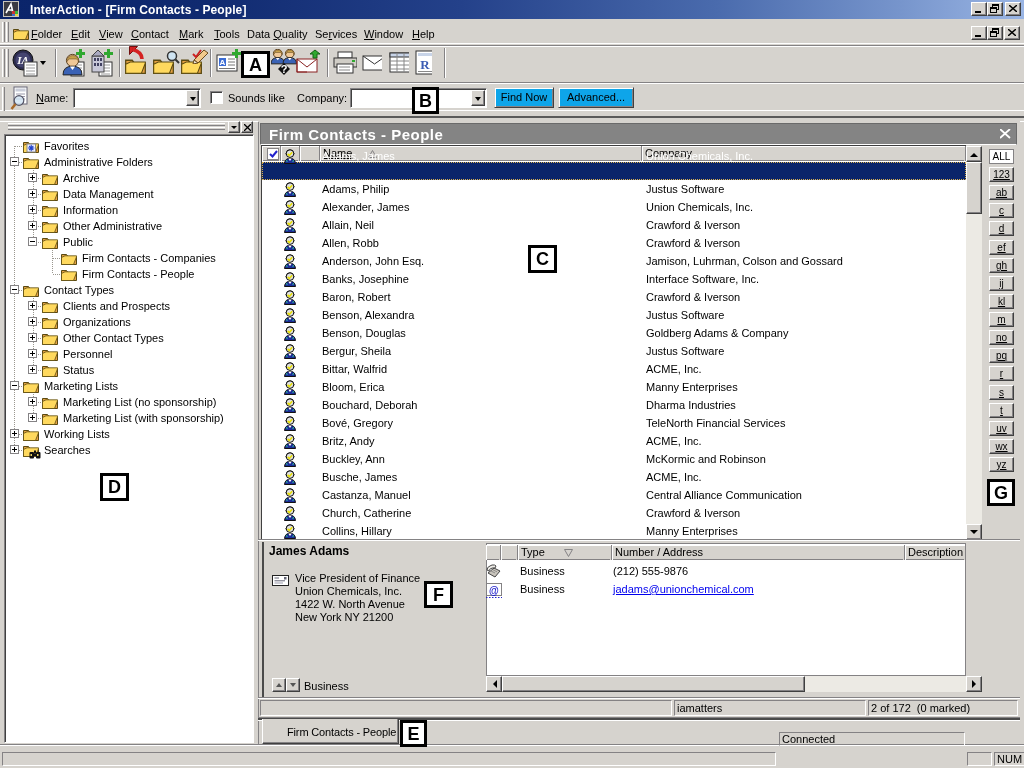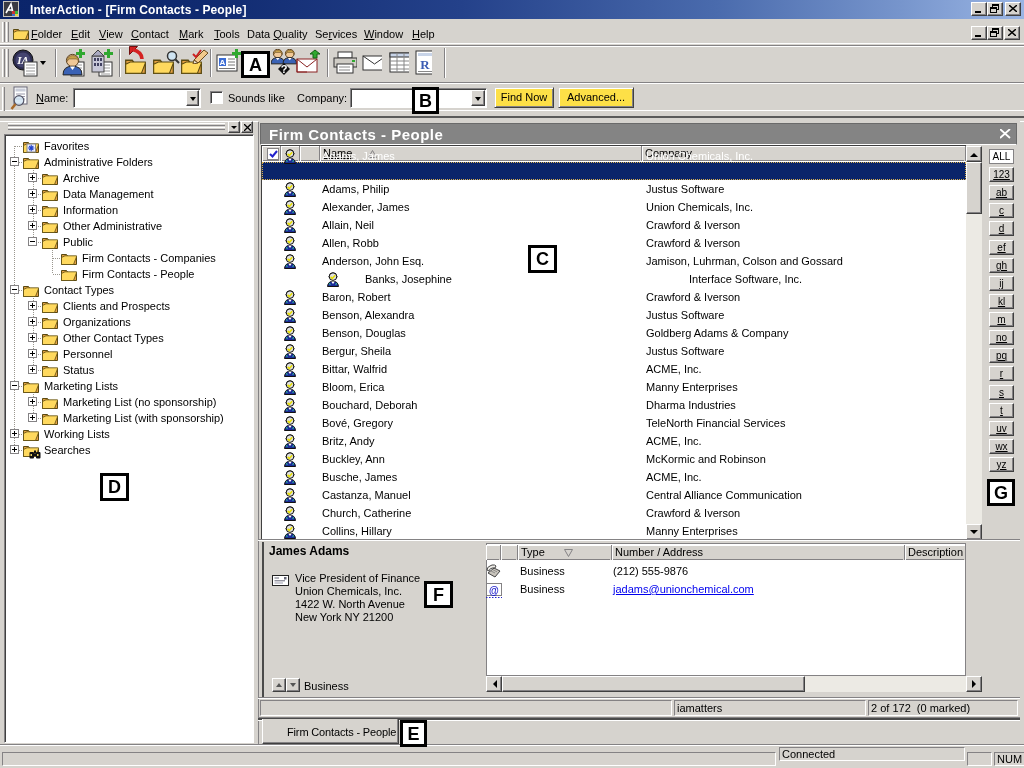--- a/index.html
+++ b/index.html
@@ -1,18 +1,18 @@
 <!DOCTYPE html>
 <html><head><meta charset="utf-8"><title>InterAction</title><style>
 *{margin:0;padding:0;box-sizing:border-box;}
 html,body{width:1024px;height:768px;overflow:hidden;}
 body{-webkit-font-smoothing:antialiased;font-family:"Liberation Sans",sans-serif;font-size:11px;background:#d6d3ce;position:relative;color:#000;}
 .abs{position:absolute;}
 .raised{border:1px solid;border-color:#fff #404040 #404040 #fff;box-shadow:inset -1px -1px 0 #848284;background:#d6d3ce;text-decoration:underline;}
-.raised2{border:1px solid;border-color:#d6d3ce #404040 #404040 #d6d3ce;box-shadow:inset 1px 1px 0 #fff,inset -1px -1px 0 #848284;background:#fde047;}
+.raised2{border:1px solid;border-color:#d6d3ce #404040 #404040 #d6d3ce;box-shadow:inset 1px 1px 0 #fff,inset -1px -1px 0 #848284;background:#0ea5e9;}
 .sunk{border:1px solid;border-color:#848284 #fff #fff #848284;}
 .sunk2{border:1px solid;border-color:#848284 #fff #fff #848284;box-shadow:inset 1px 1px 0 #404040;}
 .white{background:#fff;}
 .lbl{position:absolute;background:#fff;border:3px solid #000;font-weight:bold;font-size:18px;line-height:1;display:flex;align-items:center;justify-content:center;z-index:50;}
 .etchh{border-top:1px solid #848284;border-bottom:1px solid #fff;height:2px;}
 .grip{border-left:1px solid #fff;border-right:1px solid #848284;width:3px;background:#d6d3ce;}
 .griph{border-top:1px solid #fff;border-bottom:1px solid #848284;height:3px;background:#d6d3ce;}
 .txt{position:absolute;white-space:nowrap;}
 .b{font-weight:bold;}
 .w{color:#fff;}
@@ -546,21 +546,21 @@
 <path d="M1 4.6 h2 l-1 1 z" fill="#111"></path>
       <path d="M11 4.6 h-2 l1 1 z" fill="#111"></path>
 <path d="M3.6 4.8 l1.6 1.8 3 -3.4" stroke="#e8e000" stroke-width="1.5" fill="none"></path>
 <path d="M0.5 14.5 q0.5 -5.2 5.5 -5.2 q5 0 5.5 5.2 z" fill="#1a2a99" stroke="#111"></path>
 <path d="M4.2 9.6 l1.8 2.4 1.8 -2.4 z" fill="#fff"></path>
 <path d="M2.2 11 l1.2 2 M9.8 11 l-1.2 2" stroke="#2a9a9a" stroke-width="1.4"></path>
     </svg>
     <span class="nm">Anderson, John Esq.</span>
     <span class="co">Jamison, Luhrman, Colson and Gossard</span>
   </div>
-<div class="lrow" style="top:270px;color:#000;max-height:18px;overflow:hidden;margin-left:43px;">
+<div class="lrow" style="top:270px;color:#000;max-height:18px;overflow:hidden;">
     <svg class="abs" style="left:22px;top:2px" width="12" height="15">
 <circle cx="6" cy="4.6" r="3.8" fill="#e0e0e0" stroke="#111"></circle>
 <path d="M2.2 4.2 a3.8 3.8 0 0 1 7.6 0 l-0.8 -1.8 a4 4 0 0 0 -6 0 z" fill="#111"></path>
 <path d="M1 4.6 h2 l-1 1 z" fill="#111"></path>
       <path d="M11 4.6 h-2 l1 1 z" fill="#111"></path>
 <path d="M3.6 4.8 l1.6 1.8 3 -3.4" stroke="#e8e000" stroke-width="1.5" fill="none"></path>
 <path d="M0.5 14.5 q0.5 -5.2 5.5 -5.2 q5 0 5.5 5.2 z" fill="#1a2a99" stroke="#111"></path>
 <path d="M4.2 9.6 l1.8 2.4 1.8 -2.4 z" fill="#fff"></path>
 <path d="M2.2 11 l1.2 2 M9.8 11 l-1.2 2" stroke="#2a9a9a" stroke-width="1.4"></path>
     </svg>
@@ -851,21 +851,21 @@
     <div class="txt" style="left:2px;top:1px;">2 of 172&nbsp;&nbsp;(0 marked)</div>
   </div>
 <div class="abs" style="left:258px;top:717px;width:762px;height:1px;background:#848284;"></div>
 <div class="abs" style="left:258px;top:718px;width:762px;height:2px;background:#4a4a4a;"></div>
 <div class="abs" style="left:258px;top:720px;width:762px;height:1px;background:#fff;"></div>
 <div class="abs" style="left:262px;top:719px;width:137px;height:25px;background:#d6d3ce;border-left:1px solid #fff;border-right:1px solid #404040;border-bottom:1px solid #404040;box-shadow:inset -1px 0 0 #848284,inset 0 -1px 0 #848284;"></div>
 <div class="txt" style="left:287px;top:726px;letter-spacing:-0.15px;">Firm Contacts - People</div>
 <div class="abs etchh" style="left:0;top:744px;width:1024px;"></div>
 <div class="abs" style="left:0;top:746px;width:1024px;height:22px;background:#d6d3ce;"></div>
 <div class="abs sunk" style="left:2px;top:752px;width:774px;height:14px;"></div>
-<div class="abs sunk" style="left:779px;top:747px;width:186px;height:14px;">
+<div class="abs sunk" style="left:779px;top:732px;width:186px;height:14px;">
     <div class="txt" style="left:2px;top:0px;">Connected</div>
   </div>
 <div class="abs sunk" style="left:967px;top:752px;width:25px;height:14px;"></div>
 <div class="abs sunk" style="left:994px;top:752px;width:52px;height:14px;">
     <div class="txt" style="left:2px;top:0px;">NUM</div>
   </div>
 <div class="lbl" style="left:241px;top:51px;width:29px;height:27px;">A</div>
 <div class="lbl" style="left:412px;top:87px;width:27px;height:27px;">B</div>
 <div class="lbl" style="left:528px;top:245px;width:29px;height:28px;">C</div>
 <div class="lbl" style="left:100px;top:473px;width:29px;height:28px;">D</div>

